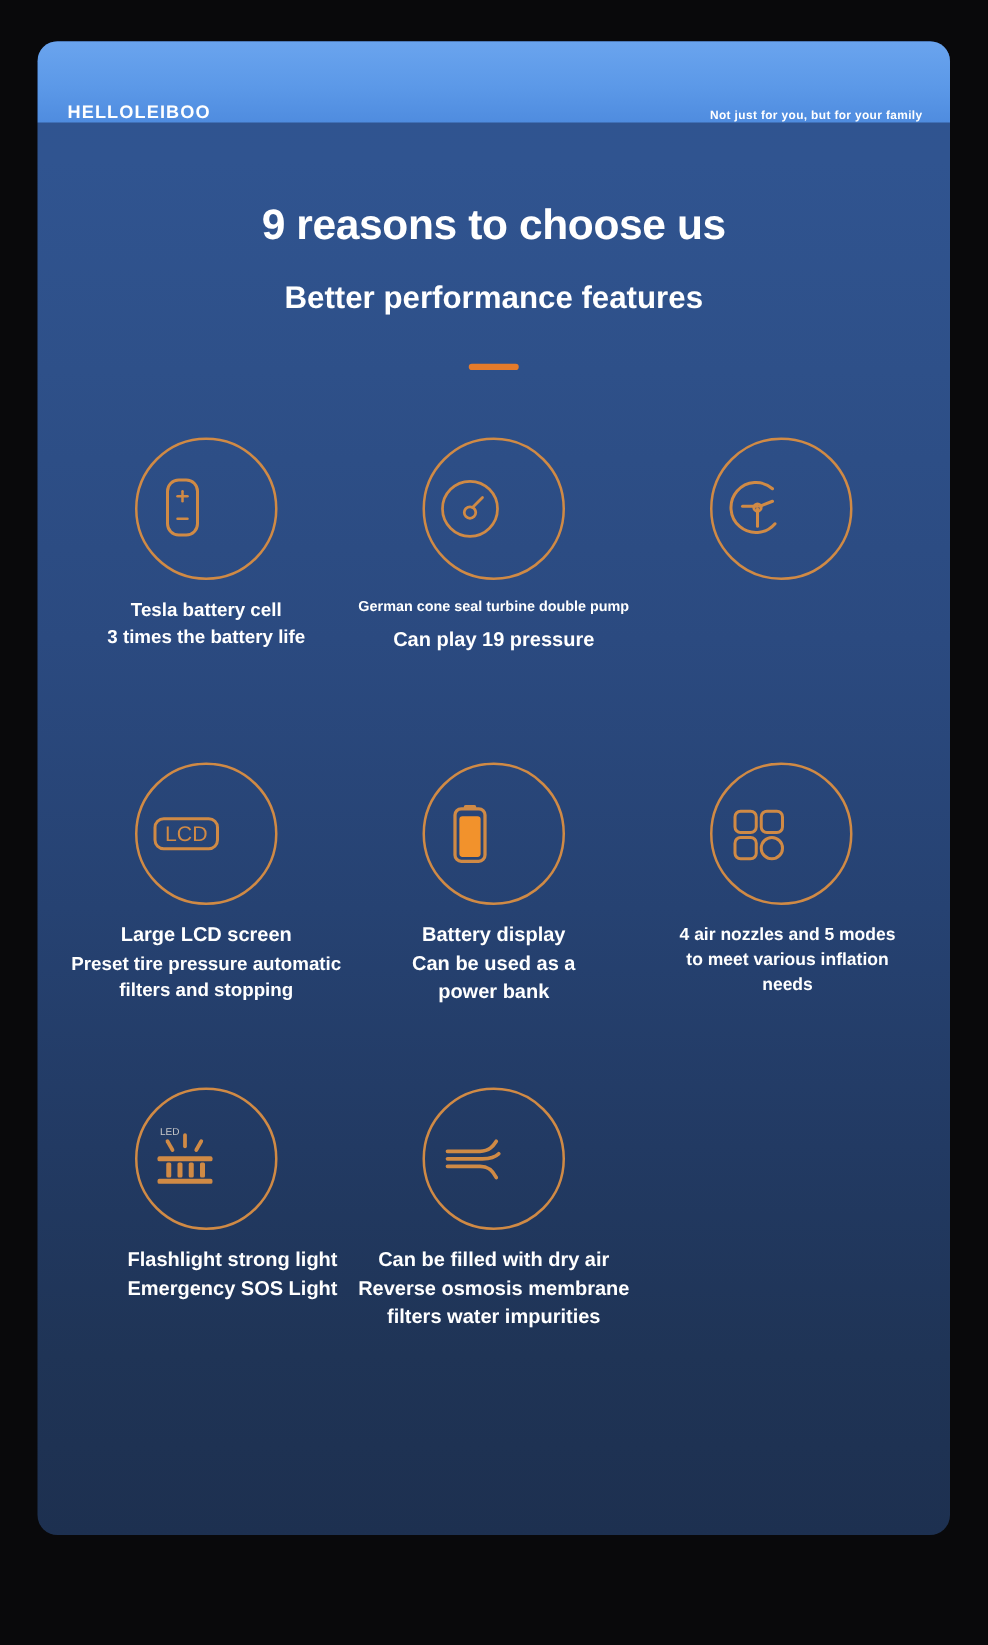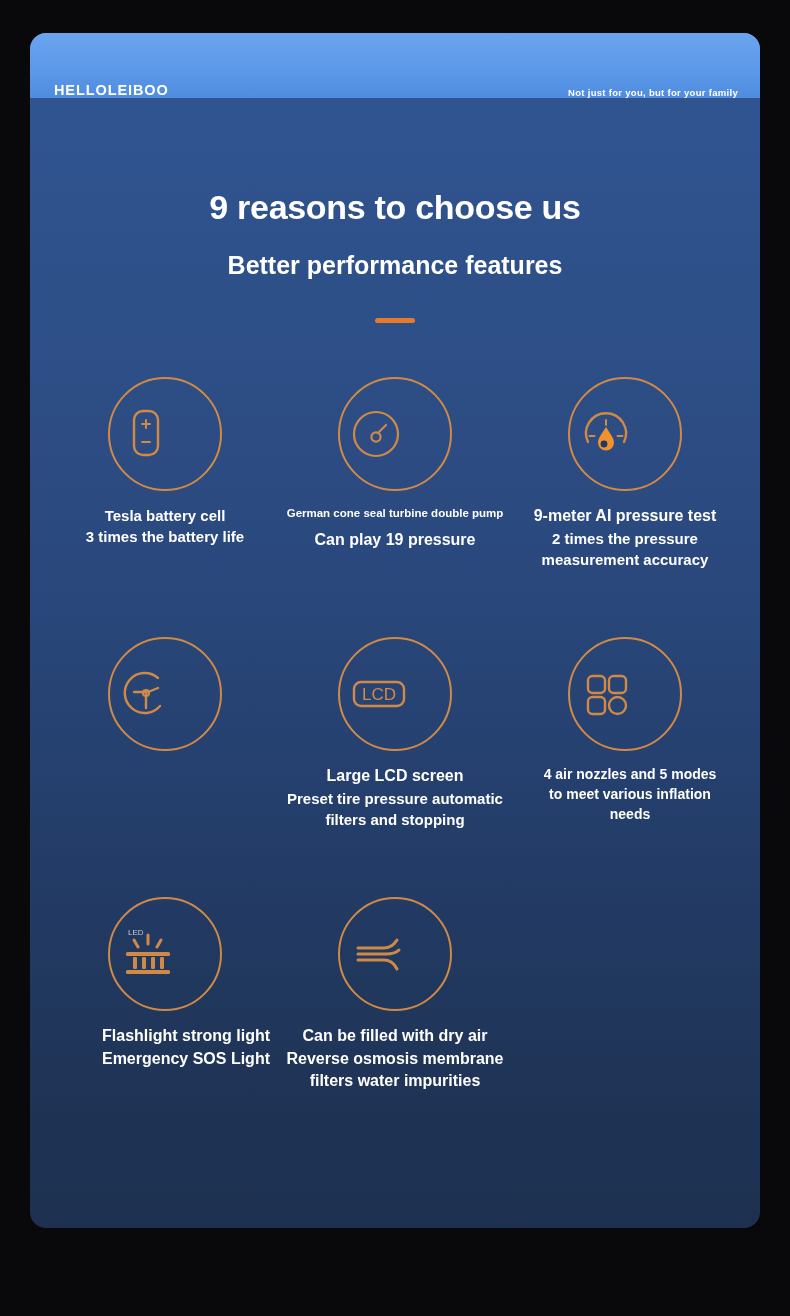--- a/index.html
+++ b/index.html
@@ -55,21 +55,21 @@
   .tagline {
     color: #ffffff;
     font-size: 9.5px;
     font-weight: bold;
     letter-spacing: 0.3px;
     margin-top: 12px;
   }
   
   .titles { text-align: center; }
   .title-main {
-    margin-top: 90px;
+    margin-top: 63px;
     color: #ffffff;
     font-size: 34px;
     font-weight: bold;
     letter-spacing: -0.3px;
   }
   .title-sub {
     margin-top: 24px;
     color: #ffffff;
     font-size: 25px;
     font-weight: bold;
@@ -165,39 +165,20 @@
             <circle cx="36" cy="39" r="4.6" fill="none" stroke="#d08a45" stroke-width="2.2"></circle>
             <line x1="38" y1="35" x2="46" y2="27" stroke="#d08a45" stroke-width="2.2" stroke-linecap="round"></line>
           </svg>
         </div>
         <div class="caption c-center">
           <span class="ln small">German cone seal turbine double pump</span>
           <span class="ln lg" style="margin-top:8px">Can play 19 pressure</span>
         </div>
       </div>
 
-      <div class="cell">
-        <div class="badge">
-          <svg width="72" height="72" viewBox="0 0 72 72">
-            <path d="M18 44 A20 20 0 1 1 54 44" fill="none" stroke="#d08a45" stroke-width="2.4" stroke-linecap="round"></path>
-            <g stroke="#d08a45" stroke-width="2" stroke-linecap="round">
-              <line x1="36" y1="22" x2="36" y2="27"></line>
-              <line x1="19.5" y1="38" x2="24.5" y2="38"></line>
-              <line x1="47.5" y1="38" x2="52.5" y2="38"></line>
-            </g>
-            <path d="M36 29 C31 37 28 40.5 28 44.5 A8 8 0 0 0 44 44.5 C44 40.5 41 37 36 29 Z" fill="#f2922c"></path>
-            <circle cx="34" cy="46" r="3.4" fill="#1f3a66"></circle>
-          </svg>
-        </div>
-        <div class="caption c-center">
-          <span class="ln lg">9-meter AI pressure test</span>
-          <span class="ln">2 times the pressure</span>
-          <span class="ln">measurement accuracy</span>
-        </div>
-      </div>
 
       <div class="cell">
         <div class="badge">
           <svg width="72" height="72" viewBox="0 0 72 72">
             <path d="M48 20 A20 20 0 1 0 50 48" fill="none" stroke="#d08a45" stroke-width="2.4" stroke-linecap="round"></path>
             <line x1="36" y1="36" x2="36" y2="50" stroke="#d08a45" stroke-width="2.4" stroke-linecap="round"></line>
             <line x1="36" y1="34" x2="24" y2="34" stroke="#d08a45" stroke-width="2.4" stroke-linecap="round"></line>
             <line x1="38" y1="34" x2="48" y2="30" stroke="#d08a45" stroke-width="2.4" stroke-linecap="round"></line>
             <circle cx="36" cy="35" r="3" fill="none" stroke="#d08a45" stroke-width="2.2"></circle>
           </svg>
@@ -211,20 +192,34 @@
             <text x="39" y="42" text-anchor="middle" fill="#d08a45" font-family="Liberation Sans, sans-serif" font-size="17">LCD</text>
           </svg>
         </div>
         <div class="caption c-center">
           <span class="ln lg">Large LCD screen</span>
           <span class="ln">Preset tire pressure automatic</span>
           <span class="ln">filters and stopping</span>
         </div>
       </div>
 
+      <div class="cell">
+        <div class="badge">
+          <svg width="72" height="72" viewBox="0 0 72 72">
+            <rect x="31" y="13" width="10" height="4" rx="1.5" fill="#d08a45"></rect>
+            <rect x="24" y="16" width="24" height="42" rx="5" ry="5" fill="none" stroke="#d08a45" stroke-width="2.6"></rect>
+            <rect x="27.5" y="22" width="17" height="32.5" rx="2.5" fill="#f2922c"></rect>
+          </svg>
+        </div>
+        <div class="caption c-center">
+          <span class="ln lg">Battery display</span>
+          <span class="ln lg">Can be used as a</span>
+          <span class="ln lg">power bank</span>
+        </div>
+      </div>
 
       <div class="cell">
         <div class="badge">
           <svg width="72" height="72" viewBox="0 0 72 72">
             <rect x="18" y="18" width="17" height="17" rx="4.5" fill="none" stroke="#d08a45" stroke-width="2.4"></rect>
             <rect x="39" y="18" width="17" height="17" rx="4.5" fill="none" stroke="#d08a45" stroke-width="2.4"></rect>
             <rect x="18" y="39" width="17" height="17" rx="4.5" fill="none" stroke="#d08a45" stroke-width="2.4"></rect>
             <circle cx="47.5" cy="47.5" r="8.5" fill="none" stroke="#d08a45" stroke-width="2.4"></circle>
           </svg>
         </div>

